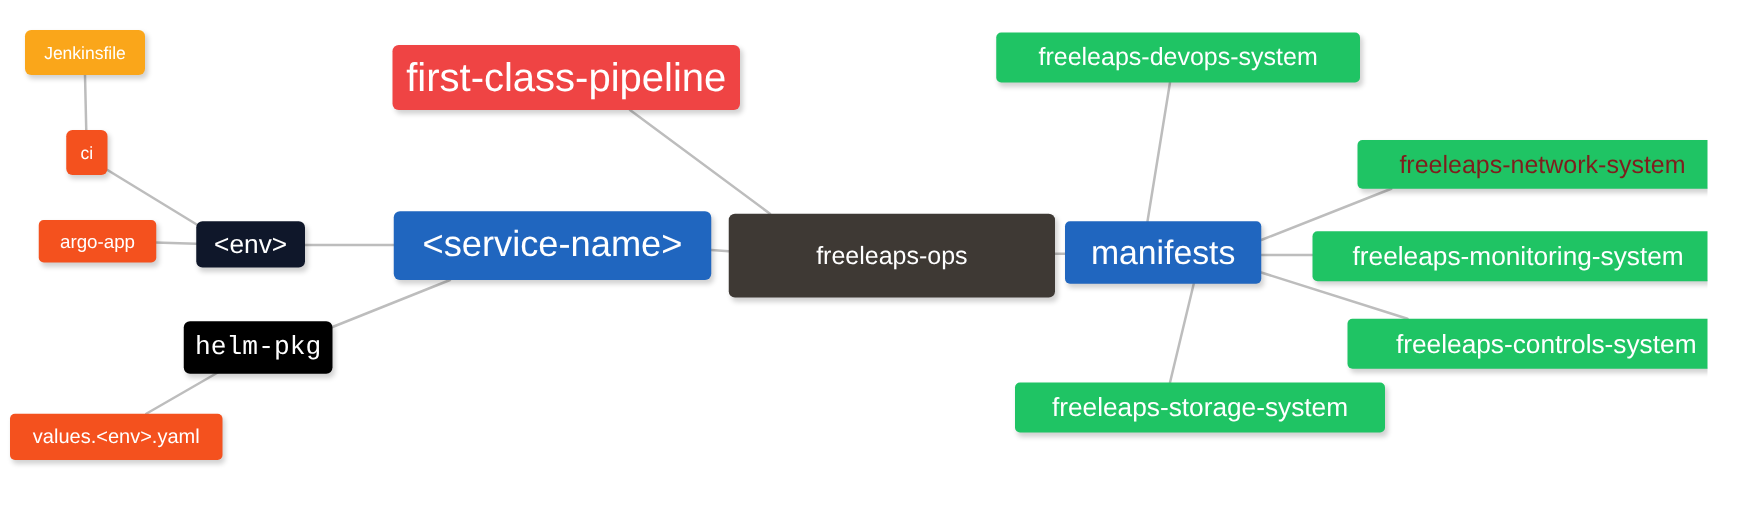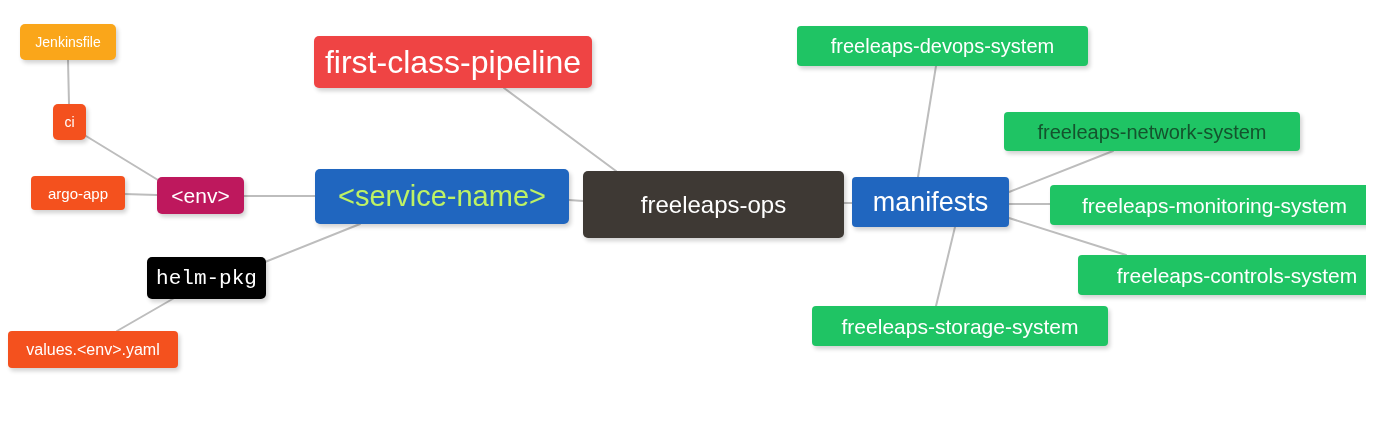--- a/index.html
+++ b/index.html
@@ -69,45 +69,45 @@
   <div id="node-layer">
       <div class="node" style="left: 20px; top: 24px; width: 96px; height: 36px; background: rgb(250, 166, 26); border-radius: 5px; font-size: 14px; color: rgb(255, 255, 255);">
         <span class="node-label">Jenkinsfile</span>
       </div>
       <div class="node" style="left: 53px; top: 104px; width: 33px; height: 36px; background: rgb(244, 81, 30); border-radius: 5px; font-size: 14px; color: rgb(255, 255, 255);">
         <span class="node-label">ci</span>
       </div>
       <div class="node" style="left: 31px; top: 176px; width: 94px; height: 34px; background: rgb(244, 81, 30); border-radius: 4px; font-size: 15px; color: rgb(255, 255, 255);">
         <span class="node-label">argo-app</span>
       </div>
-      <div class="node" style="left: 157px; top: 177px; width: 87px; height: 37px; background: #be185d; border-radius: 5px; font-size: 21px; color: rgb(255, 255, 255); text-align: center;">
+      <div class="node" style="left: 157px; top: 177px; width: 87px; height: 37px; background: #0f172a; border-radius: 5px; font-size: 21px; color: rgb(255, 255, 255); text-align: center;">
         <span class="node-label">&lt;env&gt;</span>
       </div>
       <div class="node" style="left: 147px; top: 257px; width: 119px; height: 42px; background: #000000; border-radius: 5px; font-size: 21px; color: rgb(255, 255, 255); font-family: Liberation Mono, monospace;">
         <span class="node-label">helm-pkg</span>
       </div>
       <div class="node" style="left: 8px; top: 331px; width: 170px; height: 37px; background: rgb(244, 81, 30); border-radius: 4px; font-size: 16px; color: rgb(255, 255, 255);">
         <span class="node-label">values.&lt;env&gt;.yaml</span>
       </div>
       <div class="node" style="left: 314px; top: 36px; width: 278px; height: 52px; background: #ef4444; border-radius: 5px; font-size: 32px; color: rgb(255, 255, 255);">
         <span class="node-label">first-class-pipeline</span>
       </div>
-      <div class="node" style="left: 315px; top: 169px; width: 254px; height: 55px; background: rgb(32, 102, 191); border-radius: 5px; font-size: 29px; color: #bef264;">
+      <div class="node" style="left: 315px; top: 169px; width: 254px; height: 55px; background: rgb(32, 102, 191); border-radius: 5px; font-size: 29px; color: #ffffff;">
         <span class="node-label">&lt;service-name&gt;</span>
       </div>
-      <div class="node" style="left: 583px; top: 171px; width: 261px; height: 67px; background: rgb(62, 57, 52); border-radius: 5px; font-size: 24px; color: rgb(255, 255, 255); justify-content: center;">
+      <div class="node" style="left: 583px; top: 171px; width: 261px; height: 67px; background: rgb(62, 57, 52); border-radius: 5px; font-size: 20px; color: rgb(255, 255, 255); justify-content: center;">
         <span class="node-label">freeleaps-ops</span>
       </div>
       <div class="node" style="left: 852px; top: 177px; width: 157px; height: 50px; background: rgb(32, 102, 191); border-radius: 4px; font-size: 27px; color: rgb(255, 255, 255); align-items: center;">
         <span class="node-label">manifests</span>
       </div>
       <div class="node" style="left: 797px; top: 26px; width: 291px; height: 40px; background: rgb(31, 196, 100); border-radius: 4px; font-size: 20px; color: rgb(255, 255, 255); text-align: center;">
         <span class="node-label">freeleaps-devops-system</span>
       </div>
-      <div class="node" style="left: 1004px; top: 112px; width: 296px; height: 39px; background: rgb(31, 196, 100); border-radius: 4px; font-size: 20px; color: #14532d; align-items: center;">
+      <div class="node" style="left: 1086px; top: 112px; width: 296px; height: 39px; background: rgb(31, 196, 100); border-radius: 4px; font-size: 20px; color: #7f1d1d; align-items: center;">
         <span class="node-label">freeleaps-network-system</span>
       </div>
       <div class="node" style="left: 1050px; top: 185px; width: 329px; height: 40px; background: rgb(31, 196, 100); border-radius: 4px; font-size: 21px; color: rgb(255, 255, 255);">
         <span class="node-label">freeleaps-monitoring-system</span>
       </div>
       <div class="node" style="left: 1034px; top: 255px; width: 318px; height: 40px; background: rgb(31, 196, 100); border-radius: 4px; font-size: 21px; color: rgb(255, 255, 255); margin-left: 44px;">
         <span class="node-label">freeleaps-controls-system</span>
       </div>
       <div class="node" style="left: 812px; top: 306px; width: 296px; height: 40px; background: rgb(31, 196, 100); border-radius: 4px; font-size: 21px; color: rgb(255, 255, 255);">
         <span class="node-label">freeleaps-storage-system</span>

